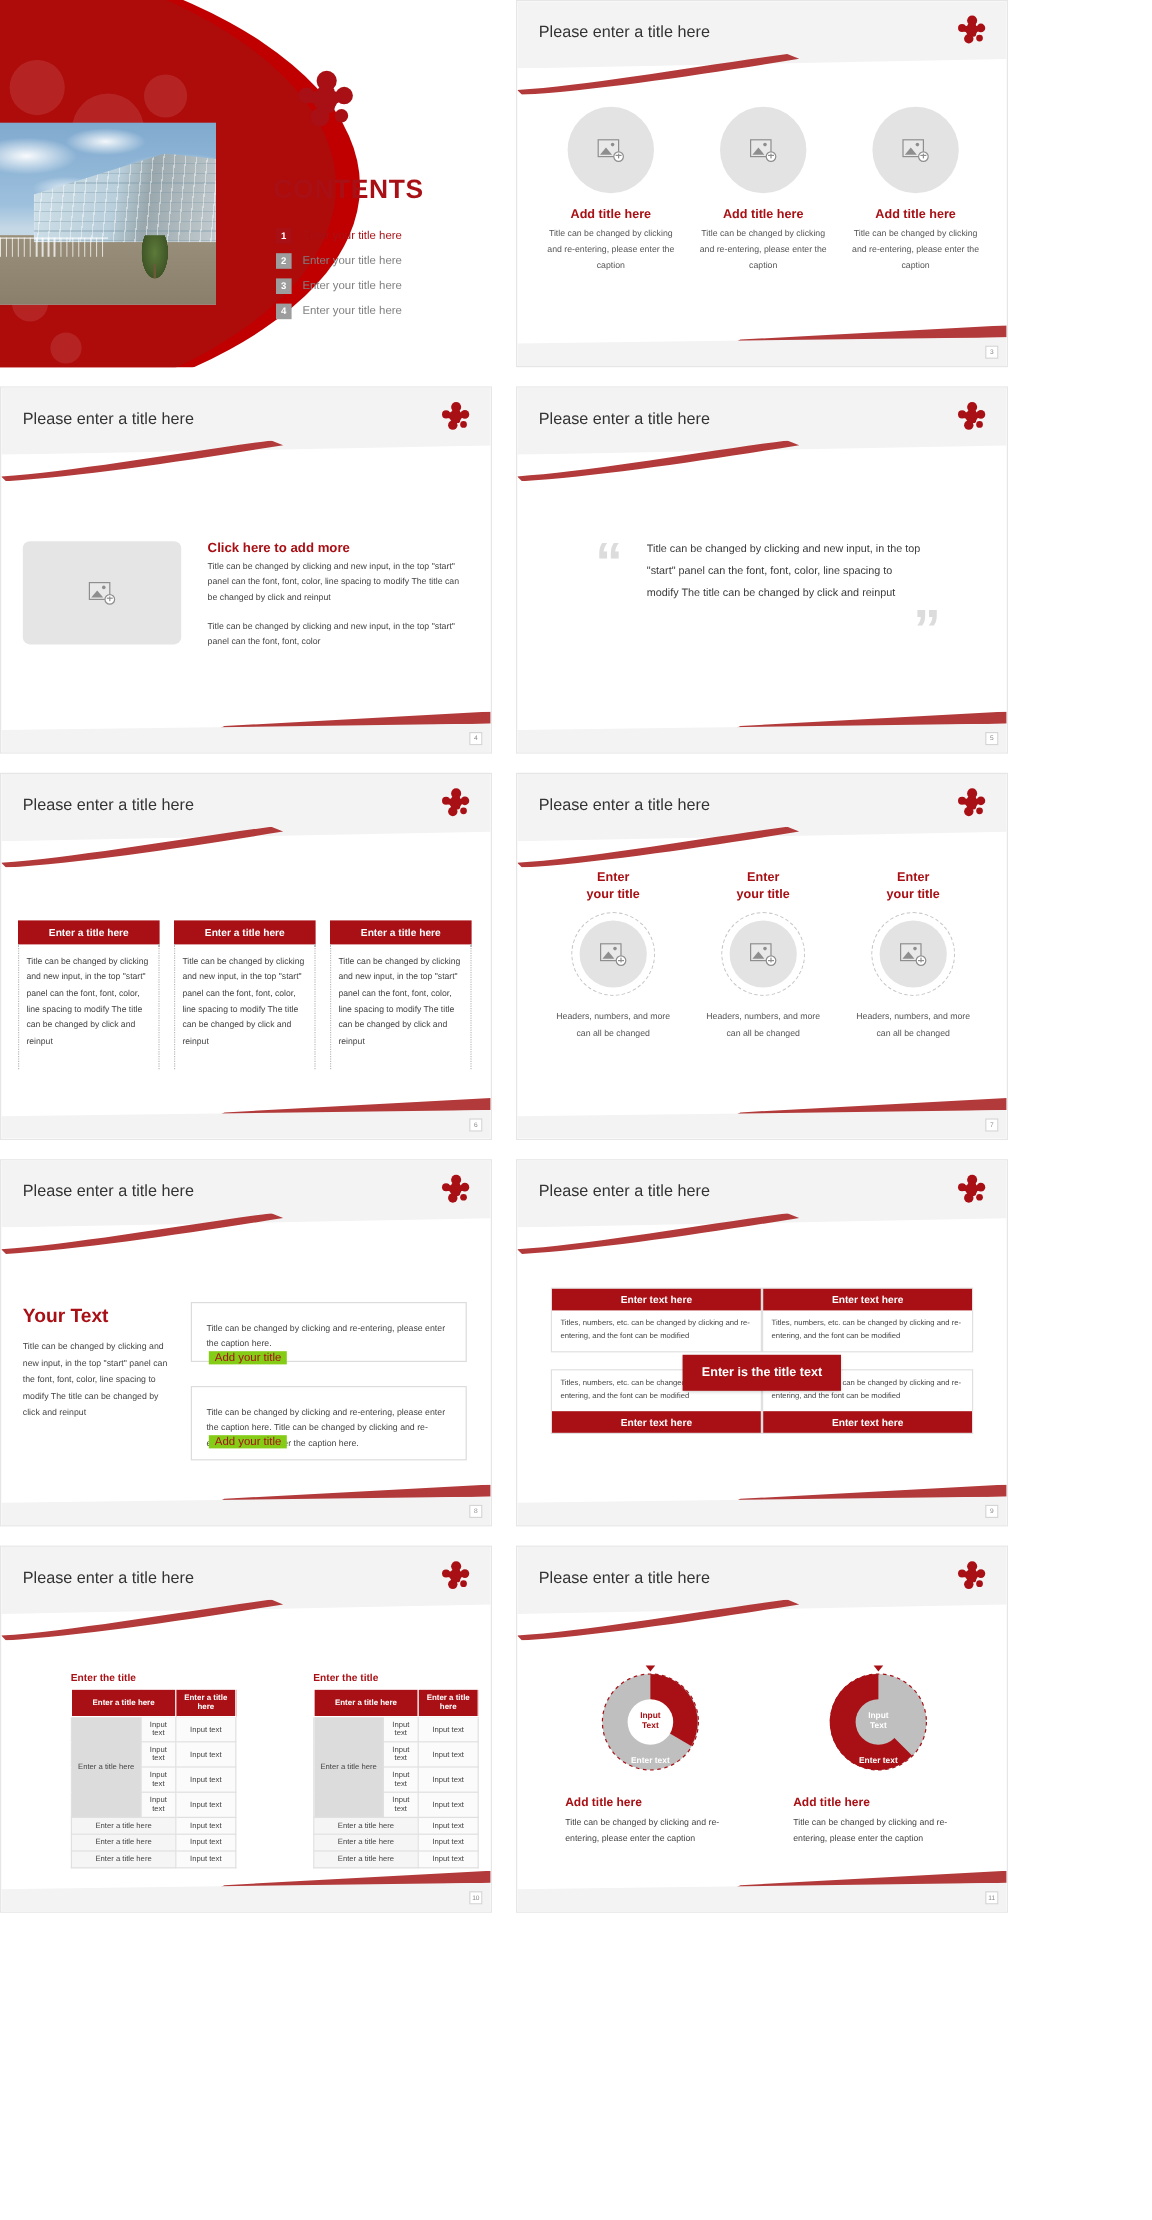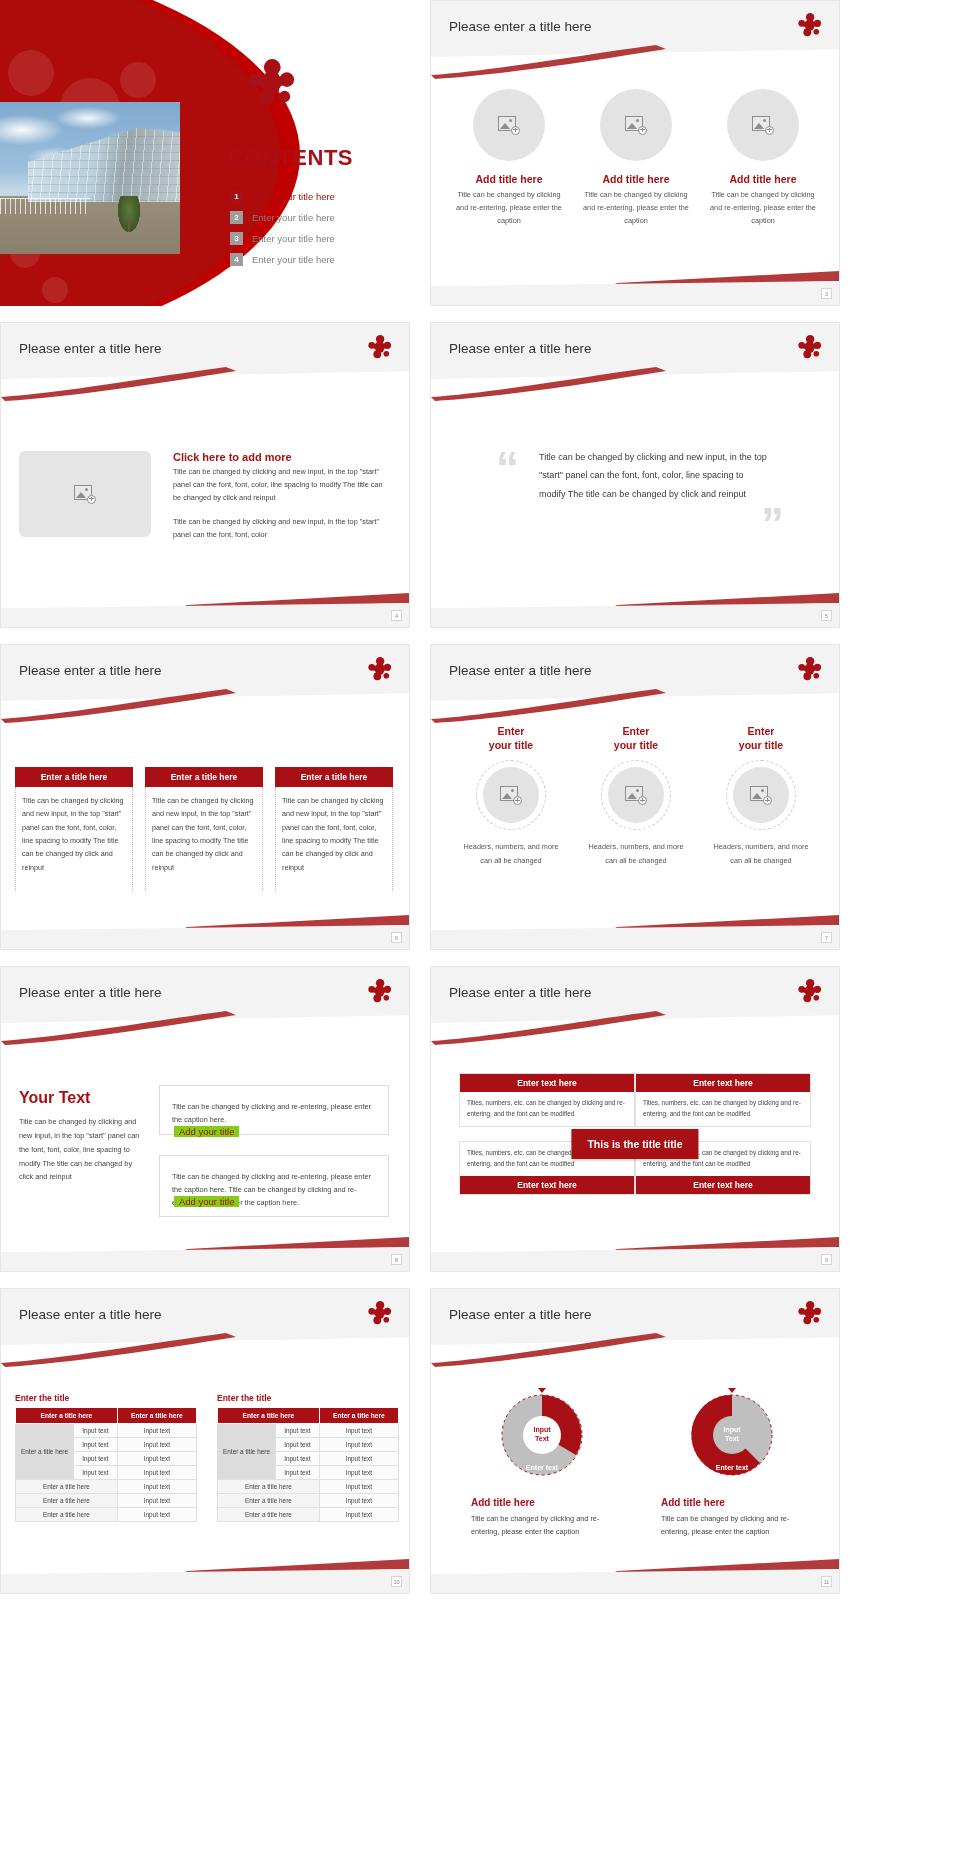--- a/index.html
+++ b/index.html
@@ -237,21 +237,21 @@
   .s9-txt { font-size:6.4px; color:#444; line-height:1.7; padding:6px 7px; min-height:34px; }
   .s9-mid { height:14px; }
   .s9-center {
     position:absolute; left:50%; top:56px; transform:translateX(-50%);
     background:#A81015; color:#fff; font-weight:bold; font-size:10.5px;
     padding:9px 16px; white-space:nowrap; box-shadow:0 1px 3px rgba(0,0,0,.25);
   }
 
   
   .s10 { position:absolute; left:14px; top:104px; width:384px; display:flex; gap:20px; }
-  .tblwrap { width:182px; }
+  .tblwrap { width:182px;margin-left:44px; }
   .tbl-h { color:#A81015; font-weight:bold; font-size:8.5px; margin-bottom:4px; }
   table.t { border-collapse:collapse; width:100%; font-size:6.4px; color:#444; }
   table.t th {
     background:#A81015; color:#fff; font-weight:bold; padding:4px 2px;
     border:1px solid #fff; font-size:6.6px;
   }
   table.t td {
     border:1px solid #e0e0e0; padding:3px 2px; text-align:center; background:#fbfbfb;
   }
   table.t td.side { background:#dcdcdc; color:#444; width:58px; }
@@ -700,21 +700,21 @@
       <div class="s9-row">
         <div class="s9-cell">
           <div class="s9-txt">Titles, numbers, etc. can be changed by clicking and re-entering, and the font can be modified</div>
           <div class="s9-cap">Enter text here</div>
         </div>
         <div class="s9-cell">
           <div class="s9-txt">Titles, numbers, etc. can be changed by clicking and re-entering, and the font can be modified</div>
           <div class="s9-cap">Enter text here</div>
         </div>
       </div>
-      <div class="s9-center">This is the title title</div>
+      <div class="s9-center">Enter is the title text</div>
     </div>
 
     <div class="ftr-red">
       <svg width="230" height="16" viewBox="0 0 230 16">
           <path d="M230 0 L230 10 L0 16 L8 12 Z" fill="#B33A3A"></path>
         </svg>
     </div>
     <div class="ftr"></div>
     <div class="pagenum">9</div>
   </div>

